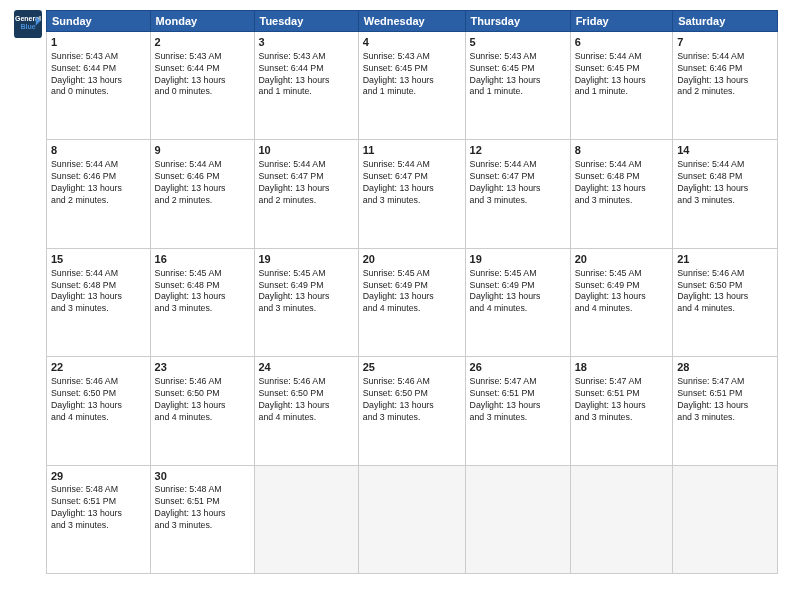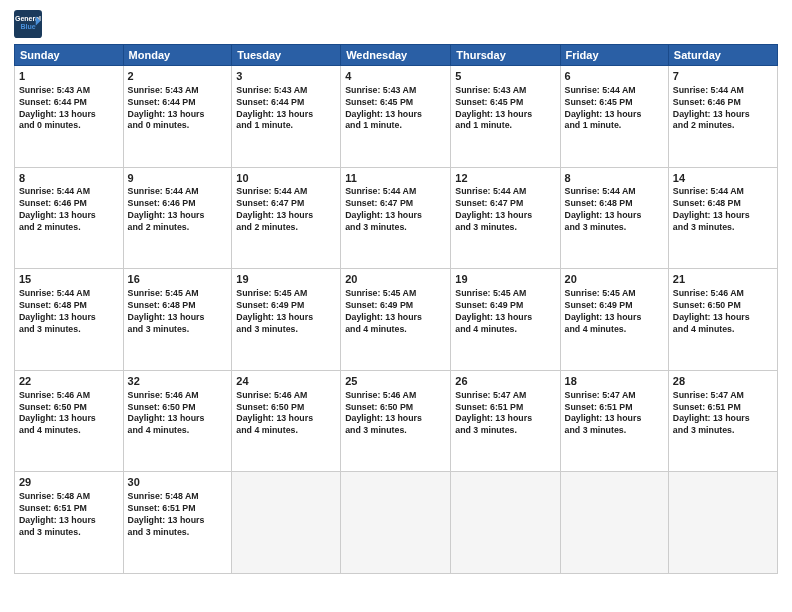--- a/index.html
+++ b/index.html
@@ -8,21 +8,21 @@
       height: 612px;
       font-family: Arial, sans-serif;
       background: #fff;
       overflow: hidden;
     }
     .page {
       width: 792px;
       height: 584px;
       padding: 10px 14px 10px 14px;
       display: flex;
-      flex-direction: column;
+      flex-direction: row;
     }
     .header {
       display: flex;
       justify-content: space-between;
       align-items: flex-start;
       margin-bottom: 6px;
     }
     .logo {
       display: flex;
       align-items: center;
@@ -81,21 +81,20 @@
     .day-num {
       font-weight: bold;
       font-size: 11px;
       display: block;
       margin-bottom: 1px;
     }
     .day-info {
       font-size: 8.8px;
       color: #222;
       line-height: 1.35;
-      font-weight: bold;
     }
   </style>
 </head>
 <body>
 
 <div class="page">
   <div class="header">
     <div class="logo">
       <svg class="logo-icon" viewBox="0 0 36 36">
         <rect x="0" y="0" width="36" height="36" rx="4" fill="#1a3a5c"></rect>
@@ -216,21 +215,21 @@
             <span class="day-num">21</span>
             <div class="day-info">Sunrise: 5:46 AM<br>Sunset: 6:50 PM<br>Daylight: 13 hours<br>and 4 minutes.</div>
           </td>
         </tr>
         <tr>
           <td>
             <span class="day-num">22</span>
             <div class="day-info">Sunrise: 5:46 AM<br>Sunset: 6:50 PM<br>Daylight: 13 hours<br>and 4 minutes.</div>
           </td>
           <td>
-            <span class="day-num">32</span>
+            <span class="day-num">23</span>
             <div class="day-info">Sunrise: 5:46 AM<br>Sunset: 6:50 PM<br>Daylight: 13 hours<br>and 4 minutes.</div>
           </td>
           <td>
             <span class="day-num">24</span>
             <div class="day-info">Sunrise: 5:46 AM<br>Sunset: 6:50 PM<br>Daylight: 13 hours<br>and 4 minutes.</div>
           </td>
           <td>
             <span class="day-num">25</span>
             <div class="day-info">Sunrise: 5:46 AM<br>Sunset: 6:50 PM<br>Daylight: 13 hours<br>and 3 minutes.</div>
           </td>

